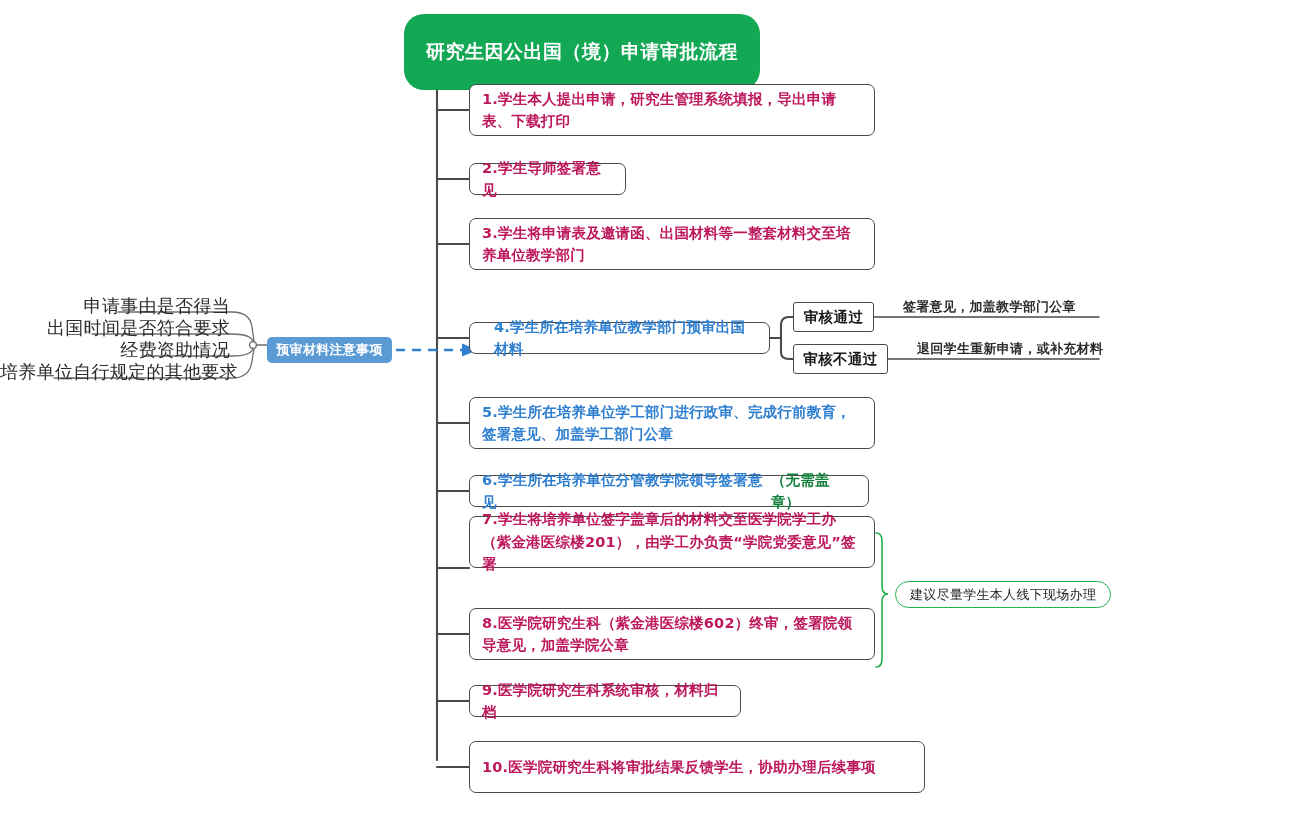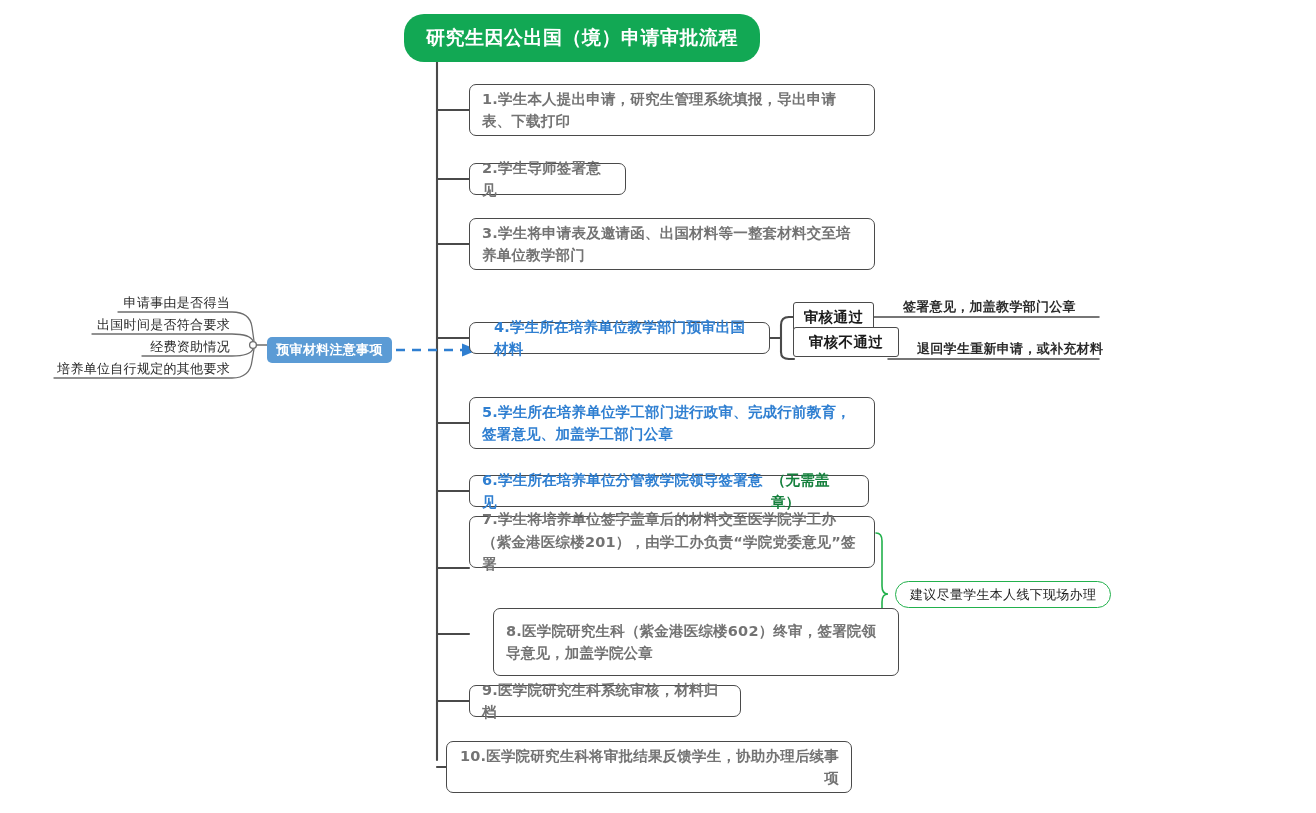--- a/index.html
+++ b/index.html
@@ -25,21 +25,21 @@
     height: 813px;
     pointer-events: none;
   }
 
   
   .root-node {
     position: absolute;
     left: 404px;
     top: 14px;
     height: 40px;
-    padding: 4px 22px;
+    padding: 18px 22px;
     display: flex;
     align-items: center;
     background: #12a854;
     border-radius: 20px;
     color: #ffffff;
     font-size: 19px;
     font-weight: bold;
     letter-spacing: 0.5px;
     white-space: nowrap;
   }
@@ -50,21 +50,21 @@
     box-sizing: border-box;
     background: #ffffff;
     border: 1.4px solid #4a4a4a;
     border-radius: 7px;
     display: flex;
     align-items: center;
     padding: 6px 12px;
     font-size: 14.5px;
     font-weight: bold;
     line-height: 1.55;
-    color: #737373;
+    color: #be185d;
     letter-spacing: 0.2px;
   }
   .step-node.blue-text { color: #2f7fd1; }
   .step-node .red-note { color: #15803d; margin-left: 4px; }
 
   
   .sub-node {
     position: absolute;
     box-sizing: border-box;
     background: #ffffff;
@@ -84,21 +84,21 @@
     position: absolute;
     font-size: 13px;
     color: #2b2b2b;
     white-space: nowrap;
     letter-spacing: 0.3px;
     font-weight: bold;
   }
   .edge-label.right-side { text-align: left; }
   .left-label {
     position: absolute;
-    font-size: 13px;
+    font-size: 18px;
     color: #2b2b2b;
     white-space: nowrap;
     text-align: right;
     letter-spacing: 0.3px;
   }
 
   
   .callout-node {
     position: absolute;
     left: 267px;
@@ -219,37 +219,37 @@
 
   <div class="step-node blue-text" style="left:469px; top:475px; width:400px; height:32px;">
     <span>6.学生所在培养单位分管教学院领导签署意见</span>
       <span class="red-note">（无需盖章）</span>
   </div>
 
   <div class="step-node" style="left:469px; top:516px; width:406px; height:52px;">
     <span>7.学生将培养单位签字盖章后的材料交至医学院学工办（紫金港医综楼201），由学工办负责“学院党委意见”签署</span>
   </div>
 
-  <div class="step-node" style="left:493px; top:608px; width:406px; height:68px;">
+  <div class="step-node" style="left:469px; top:608px; width:406px; height:52px;">
     <span>8.医学院研究生科（紫金港医综楼602）终审，签署院领导意见，加盖学院公章</span>
   </div>
 
   <div class="step-node" style="left:469px; top:685px; width:272px; height:32px;">
     <span>9.医学院研究生科系统审核，材料归档</span>
   </div>
 
-  <div class="step-node" style="left:446px; top:741px; width:406px; height:52px;text-align:right;">
+  <div class="step-node" style="left:469px; top:741px; width:456px; height:52px;text-align:right;">
     <span>10.医学院研究生科将审批结果反馈学生，协助办理后续事项</span>
   </div>
 
   <div class="sub-node" style="left:793px; top:302px; width:81px; height:30px;">
     <span>审核通过</span>
   </div>
 
-  <div class="sub-node" style="left:793px; top:327px; width:106px; height:30px;">
+  <div class="sub-node" style="left:793px; top:344px; width:95px; height:30px;">
     <span>审核不通过</span>
   </div>
 
   <div class="edge-label right-side" style="left:903px; top:298px;">
     <span>签署意见，加盖教学部门公章</span>
   </div>
 
   <div class="edge-label right-side" style="left:917px; top:340px;">
     <span>退回学生重新申请，或补充材料</span>
   </div>

